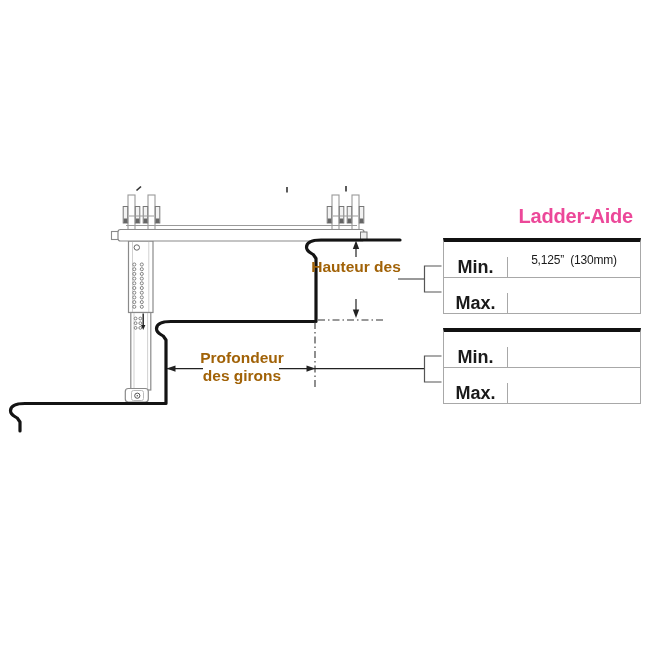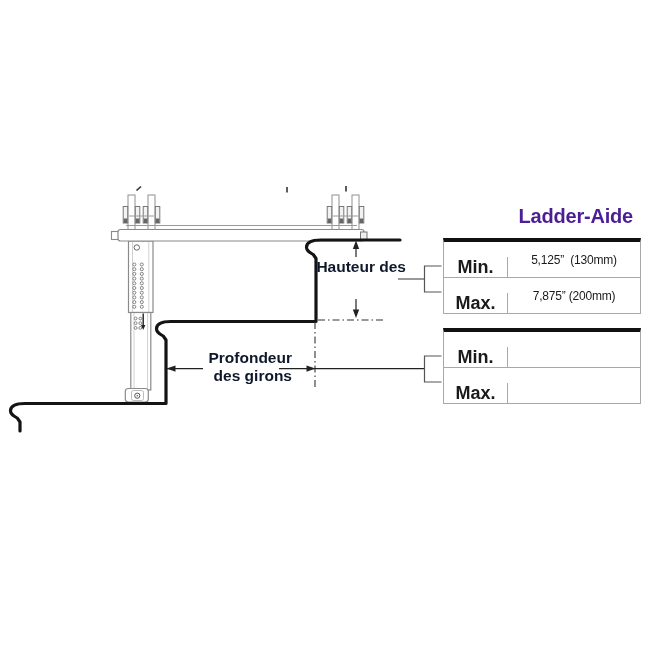--- a/index.html
+++ b/index.html
@@ -1,22 +1,22 @@
 <!DOCTYPE html>
 <html><head>
 <meta charset="utf-8">
 <style>
   html,body{margin:0;padding:0;background:#fff;}
   #stage{position:relative;width:650px;height:650px;background:#fff;overflow:hidden;
          font-family:"Liberation Sans",sans-serif;color:#1a1a1a;}
   #drawing{position:absolute;left:0;top:0;}
-  .dim-label{position:absolute;text-align:right;font-weight:bold;font-size:15.5px;
-             line-height:17.5px;color:#0f172a;}
+  .dim-label{position:absolute;text-align:center;font-weight:bold;font-size:15.5px;
+             line-height:17.5px;color:#a16207;}
   .brand-title{position:absolute;left:443px;top:205px;width:190px;text-align:right;
-               font-weight:bold;font-size:20px;letter-spacing:-0.2px;color:#4c1d95;}
+               font-weight:bold;font-size:20px;letter-spacing:-0.2px;color:#ec4899;}
   .spec-table{position:absolute;left:443px;width:198px;box-sizing:border-box;
               border-top:4px solid #111;border-left:1px solid #a8a8a8;
               border-right:1px solid #a8a8a8;border-bottom:1px solid #a8a8a8;
               background:#fff;}
   .spec-row{display:flex;height:35px;}
   .spec-row.first{border-bottom:1px solid #a8a8a8;}
   .cell{display:flex;align-items:center;justify-content:center;}
   .cell.key{width:63px;border-right:1px solid #a8a8a8;font-weight:bold;font-size:18px;margin-top:15px;}
   .cell.val{flex:1;font-size:12px;white-space:pre;letter-spacing:-0.2px;}
 </style>
@@ -172,21 +172,20 @@
 
   <div class="brand-title">Ladder-Aide</div>
 
   <div class="spec-table" style="top:238px;">
     <div class="spec-row first">
       <div class="cell key">Min.</div>
       <div class="cell val">5,125”  (130mm)</div>
     </div>
     <div class="spec-row">
       <div class="cell key">Max.</div>
-      <div class="cell val">7,875” (200mm)</div>
     </div>
   </div>
 
   <div class="spec-table" style="top:328px;">
     <div class="spec-row first">
       <div class="cell key">Min.</div>
     </div>
     <div class="spec-row">
       <div class="cell key">Max.</div>
     </div>

